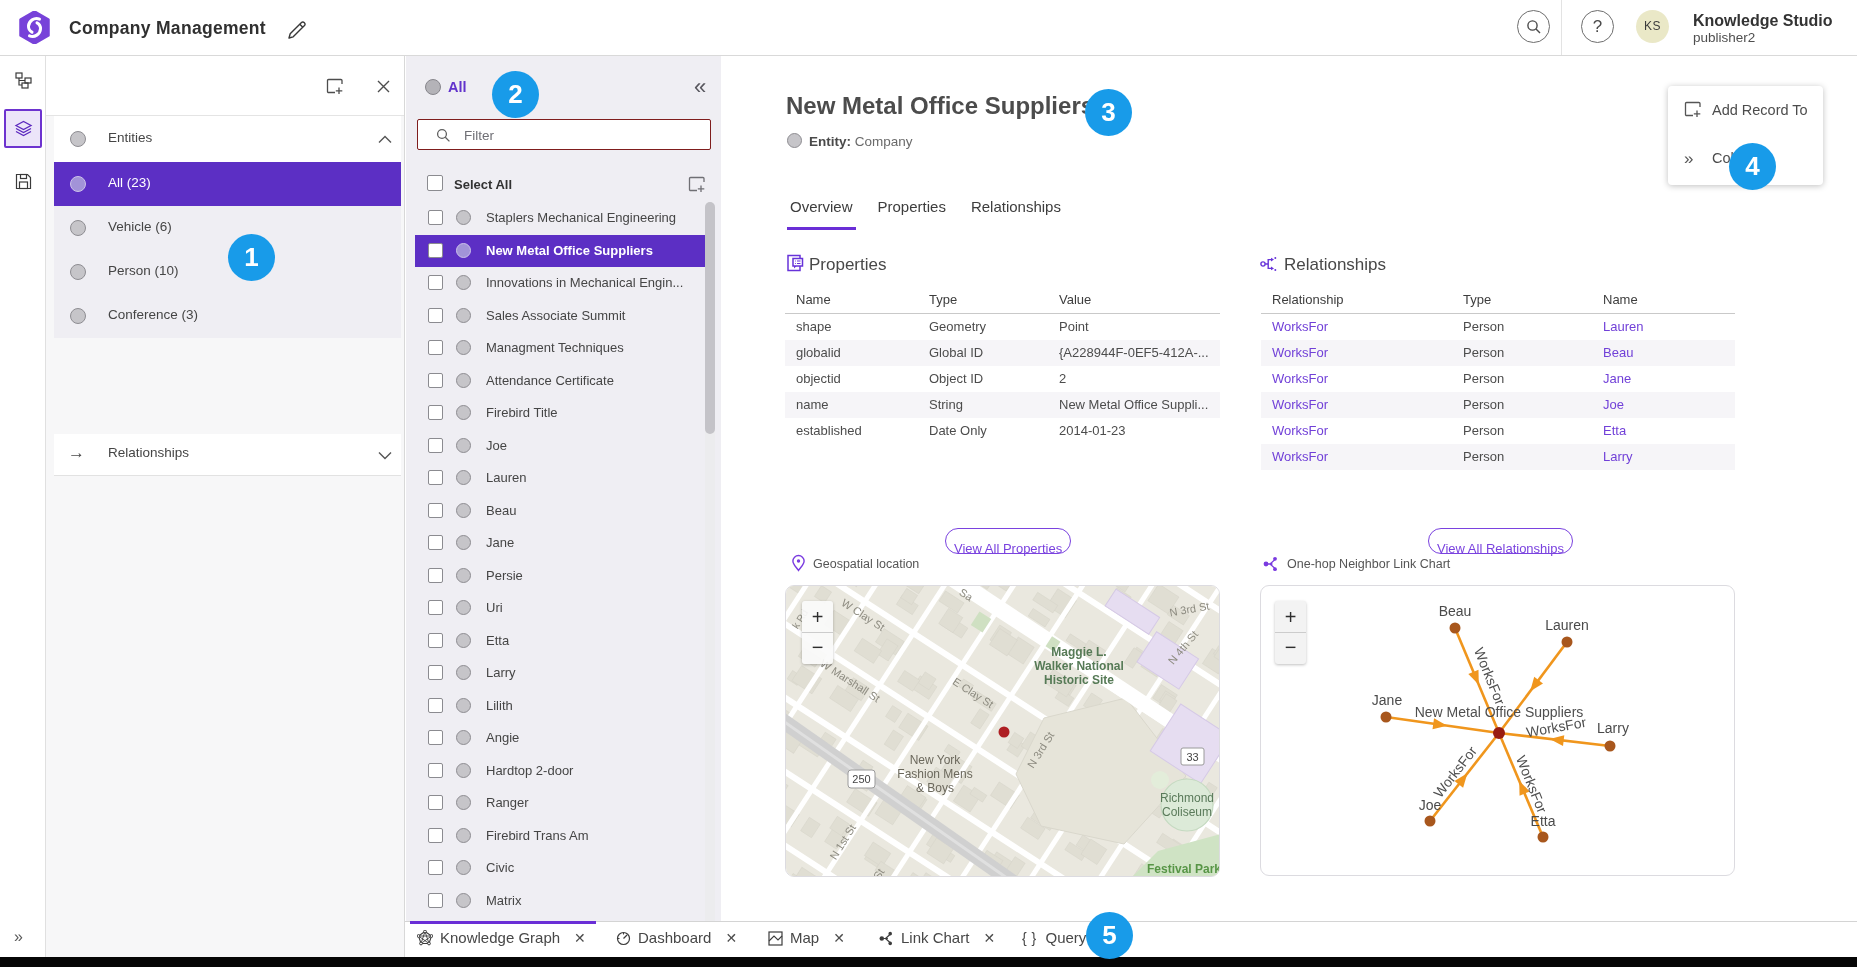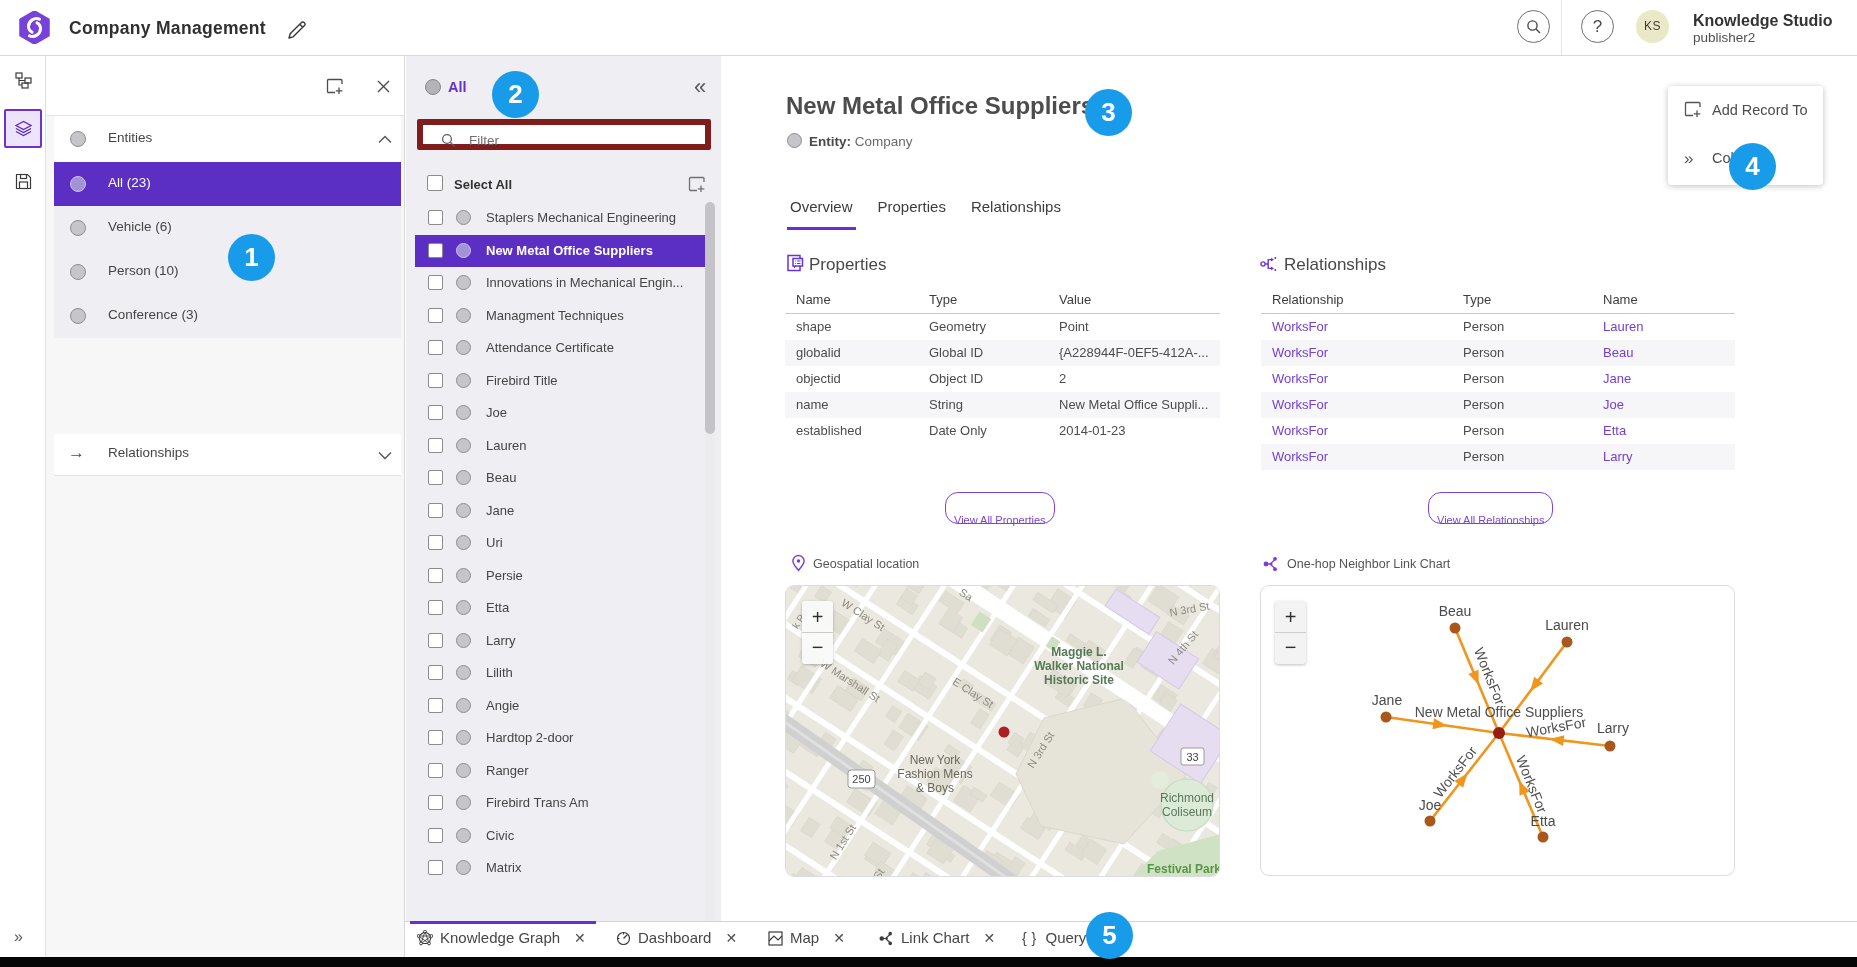--- a/index.html
+++ b/index.html
@@ -30,21 +30,21 @@
   .p1row .lbl { position:absolute; left:54px; top:13px; }
   .rowwhite { background:#fff; }
   .rowsel { background:#5c2fc4; color:#fff; }
   .rowsel .circ { background:#a293d8; border-color:#cdc2ea; }
 
   
   #p2 { position:absolute; left:406px; top:56px; width:372px; height:901px; background:#efeef3; }
   #p2 .allcirc { position:absolute; left:19px; top:23px; width:16px; height:16px; border-radius:50%; background:#b4b3b8; border:1px solid #87868c; }
   #p2 .alltxt { position:absolute; left:42px; top:23px; font-size:14.5px; font-weight:700; color:#6233cc; }
   #p2 .collapse { position:absolute; left:288px; top:18px; font-size:22px; color:#58575e; }
-  #filter { position:absolute; left:11px; top:63px; width:294px; height:31px; background:#fff; border:6px solid #7f1d1d; border-radius:2px; }
+  #filter { position:absolute; left:11px; top:63px; width:294px; height:31px; background:#fff; border:1px solid #7f1d1d; border-radius:2px; }
   #filter .ph { position:absolute; left:46px; top:8px; font-size:13.5px; color:#6f6f75; }
   .chk { position:absolute; width:16px; height:16px; background:#fff; border:1px solid #8b8b90; border-radius:2px; }
   #selall { position:absolute; left:48px; top:121px; font-size:13px; font-weight:700; color:#323232; }
   #p2list { position:absolute; left:9px; top:146px; width:291px; }
   .p2row { position:relative; height:32.5px; font-size:13px; color:#454545; }
   .p2row .chk2 { position:absolute; left:13px; top:8px; width:15px; height:15px; background:#fff; border:1px solid #8b8b90; border-radius:2px; }
   .p2row .circ { position:absolute; left:41px; top:8px; width:15px; height:15px; border-radius:50%; background:#c6c5c9; border:1px solid #8e8d92; }
   .p2row .lbl { position:absolute; left:71px; top:8px; white-space:nowrap; }
   .p2sel { background:#5c2fc4; color:#fff; font-weight:700; }
   .p2sel .circ { background:#a293d8; border-color:#cdc2ea; }
@@ -57,21 +57,21 @@
   .ecirc { position:absolute; width:15px; height:15px; border-radius:50%; background:#c6c5c9; border:1px solid #8e8d92; }
   #tabs { position:absolute; left:66px; top:142px; font-size:15px; color:#3d3d3d; }
   .tab { display:inline-block; margin-right:19px; padding:0 3px 12px 3px; }
   .tabact { border-bottom:3px solid #6a2ed6; }
   .secthdr { position:absolute; font-size:17px; color:#484848; }
   table.dt { position:absolute; border-collapse:collapse; font-size:13px; color:#4c4c4c; table-layout:fixed; }
   table.dt th { text-align:left; font-weight:400; color:#3d3d3d; border-bottom:1px solid #c9c9c9; height:21px; padding:0 0 6px 11px; }
   table.dt td { height:26px; padding:0 0 0 11px; white-space:nowrap; overflow:hidden; }
   table.dt tr.alt { background:#f6f5f8; }
   .plink { color:#7140d8; }
-  .vbtn { position:absolute; height:26px; line-height:24px; padding:15px 8px; border:1px solid #7a42df; border-radius:13px; color:#7a42df; font-size:11px; background:#fff; }
+  .vbtn { position:absolute; height:26px; line-height:24px; padding:8px 8px; border:1px solid #7a42df; border-radius:13px; color:#7a42df; font-size:13px; background:#fff;margin-top:36px; }
   .mapcard { position:absolute; border:1px solid #dcdbe0; border-radius:9px; overflow:hidden; }
   .zoomctl { position:absolute; width:31px; height:63px; background:#f3f3f3; border-radius:3px; box-shadow:0 1px 3px rgba(0,0,0,.25); font-size:20px; color:#2e2e2e; text-align:center; }
   .zoomctl .zp { height:32px; line-height:32px; border-bottom:1px solid #ccc; }
   .zoomctl .zm { height:30px; line-height:28px; }
 
   
   #dd { position:absolute; left:1668px; top:86px; width:155px; height:99px; background:#fff; border-radius:4px; box-shadow:0 1px 6px rgba(0,0,0,.25); }
   #dd .it { position:absolute; left:16px; font-size:14.5px; color:#4c4c4c; }
 
   
@@ -205,20 +205,25 @@
         <div class="lbl">New Metal Office Suppliers</div>
       </div>
       <div class="p2row">
         <div class="chk2"></div>
         <div class="circ"></div>
         <div class="lbl">Innovations in Mechanical Engin...</div>
       </div>
       <div class="p2row">
         <div class="chk2"></div>
         <div class="circ"></div>
+        <div class="lbl">Sales Associate Summit</div>
+      </div>
+      <div class="p2row">
+        <div class="chk2"></div>
+        <div class="circ"></div>
         <div class="lbl">Managment Techniques</div>
       </div>
       <div class="p2row">
         <div class="chk2"></div>
         <div class="circ"></div>
         <div class="lbl">Attendance Certificate</div>
       </div>
       <div class="p2row">
         <div class="chk2"></div>
         <div class="circ"></div>
@@ -240,26 +245,26 @@
         <div class="lbl">Beau</div>
       </div>
       <div class="p2row">
         <div class="chk2"></div>
         <div class="circ"></div>
         <div class="lbl">Jane</div>
       </div>
       <div class="p2row">
         <div class="chk2"></div>
         <div class="circ"></div>
+        <div class="lbl">Persie</div>
+      </div>
+      <div class="p2row">
+        <div class="chk2"></div>
+        <div class="circ"></div>
         <div class="lbl">Uri</div>
-      </div>
-      <div class="p2row">
-        <div class="chk2"></div>
-        <div class="circ"></div>
-        <div class="lbl">Persie</div>
       </div>
       <div class="p2row">
         <div class="chk2"></div>
         <div class="circ"></div>
         <div class="lbl">Etta</div>
       </div>
       <div class="p2row">
         <div class="chk2"></div>
         <div class="circ"></div>
         <div class="lbl">Larry</div>

